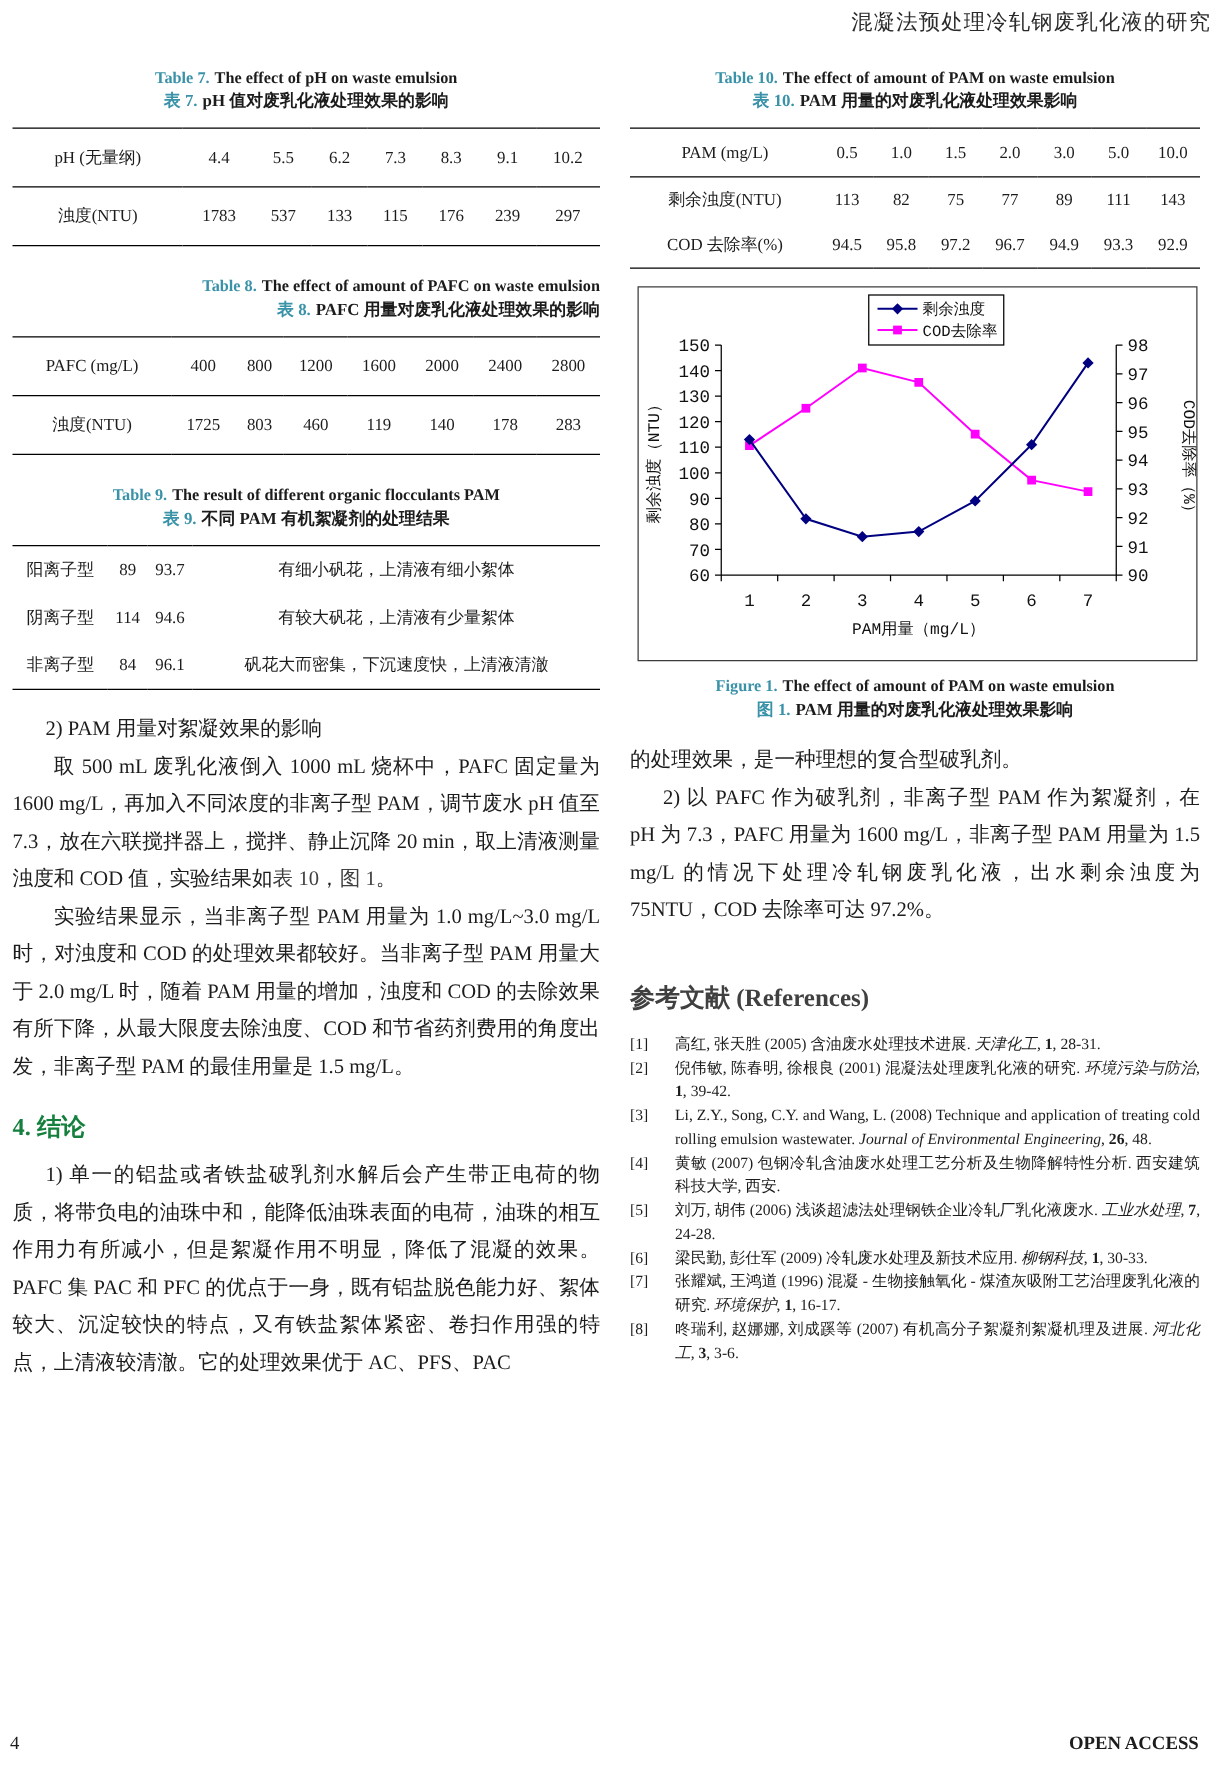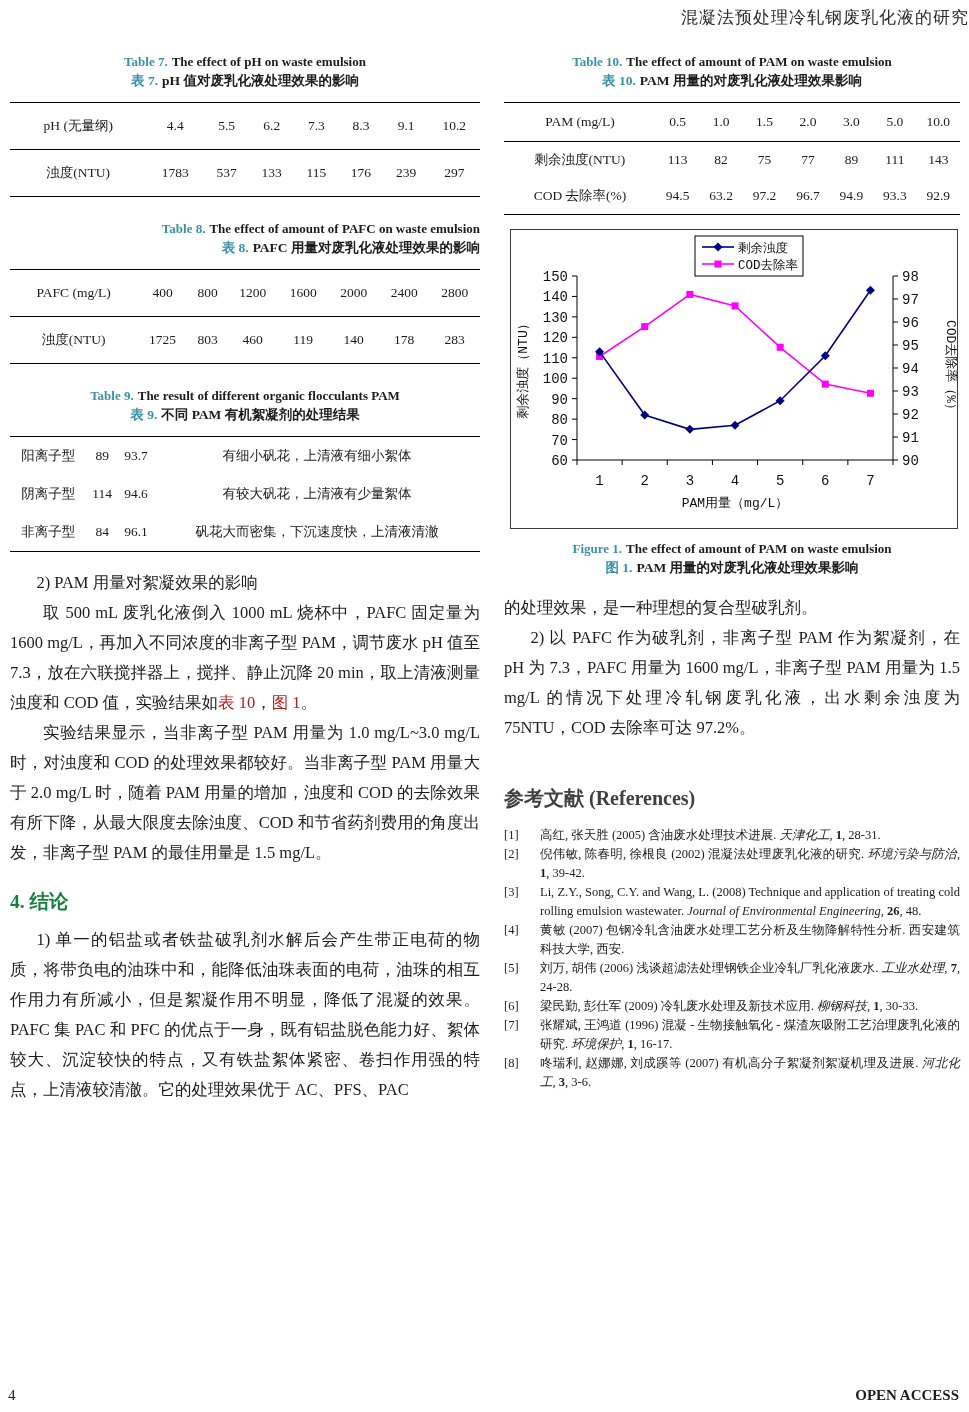--- a/index.html
+++ b/index.html
@@ -31,21 +31,21 @@
   table.t9 .phen{width:53%;}
   table.t9 .c1{width:15%;}
   table.t9 .c2{width:15%;}
   table.t9 .c3{width:17%;}
 
   
   .para{font-size:16.5px;line-height:30px;text-align:justify;margin:0;}
   .pblock{margin-top:16px;}
   .indent2{text-indent:2em;}
   .indent15{text-indent:1.6em;}
-  .xref{color:#b91c1c;cursor:pointer;}
+  .xref{color:#404040;cursor:pointer;}
   .section-heading{color:#15803d;font-weight:bold;font-size:19.5px;margin:20px 0 10px 0;}
 
   
   .figure-box{margin-top:14px;margin-left:6px;width:446px;height:298px;border:1px solid #3c3c3c;background:#fff;}
   .fig-caption{margin-top:10px;}
   .tick{font-family:"Liberation Mono","DejaVu Sans Mono",monospace;font-size:14px;fill:#111;}
   .axis-title{font-family:"Liberation Mono","DejaVu Sans Mono",monospace;font-size:13px;fill:#111;}
   .legend-text{font-family:"Liberation Mono","DejaVu Sans Mono",monospace;font-size:12.5px;fill:#111;}
 
   
@@ -187,21 +187,21 @@
         <td>82</td>
         <td>75</td>
         <td>77</td>
         <td>89</td>
         <td>111</td>
         <td>143</td>
       </tr>
       <tr>
         <td>COD 去除率(%)</td>
         <td>94.5</td>
-        <td>63.2</td>
+        <td>95.8</td>
         <td>97.2</td>
         <td>96.7</td>
         <td>94.9</td>
         <td>93.3</td>
         <td>92.9</td>
       </tr>
     </tbody>
       </table>
 
     <div class="figure-box">
@@ -303,21 +303,21 @@
 
     <div class="refs-heading"><span>参考文献</span> <span>(References)</span></div>
 
     <div>
       <p class="ref-item">
           <span class="ref-num">[1]</span>
           <span class="ref-text"><span>高红, 张天胜 (2005) 含油废水处理技术进展. </span><span class="jr">天津化工</span><span>, </span><span class="vol">1</span><span>, 28-31.</span></span>
         </p>
       <p class="ref-item">
           <span class="ref-num">[2]</span>
-          <span class="ref-text"><span>倪伟敏, 陈春明, 徐根良 (2002) 混凝法处理废乳化液的研究. </span><span class="jr">环境污染与防治</span><span>, </span><span class="vol">1</span><span>, 39-42.</span></span>
+          <span class="ref-text"><span>倪伟敏, 陈春明, 徐根良 (2001) 混凝法处理废乳化液的研究. </span><span class="jr">环境污染与防治</span><span>, </span><span class="vol">1</span><span>, 39-42.</span></span>
         </p>
       <p class="ref-item">
           <span class="ref-num">[3]</span>
           <span class="ref-text"><span>Li, Z.Y., Song, C.Y. and Wang, L. (2008) Technique and application of treating cold rolling emulsion wastewater. </span><span class="jr">Journal of Environmental Engineering</span><span>, </span><span class="vol">26</span><span>, 48.</span></span>
         </p>
       <p class="ref-item">
           <span class="ref-num">[4]</span>
           <span class="ref-text"><span>黄敏 (2007) 包钢冷轧含油废水处理工艺分析及生物降解特性分析. 西安建筑科技大学, 西安.</span><span class="jr"></span><span></span><span class="vol"></span><span></span></span>
         </p>
       <p class="ref-item">

